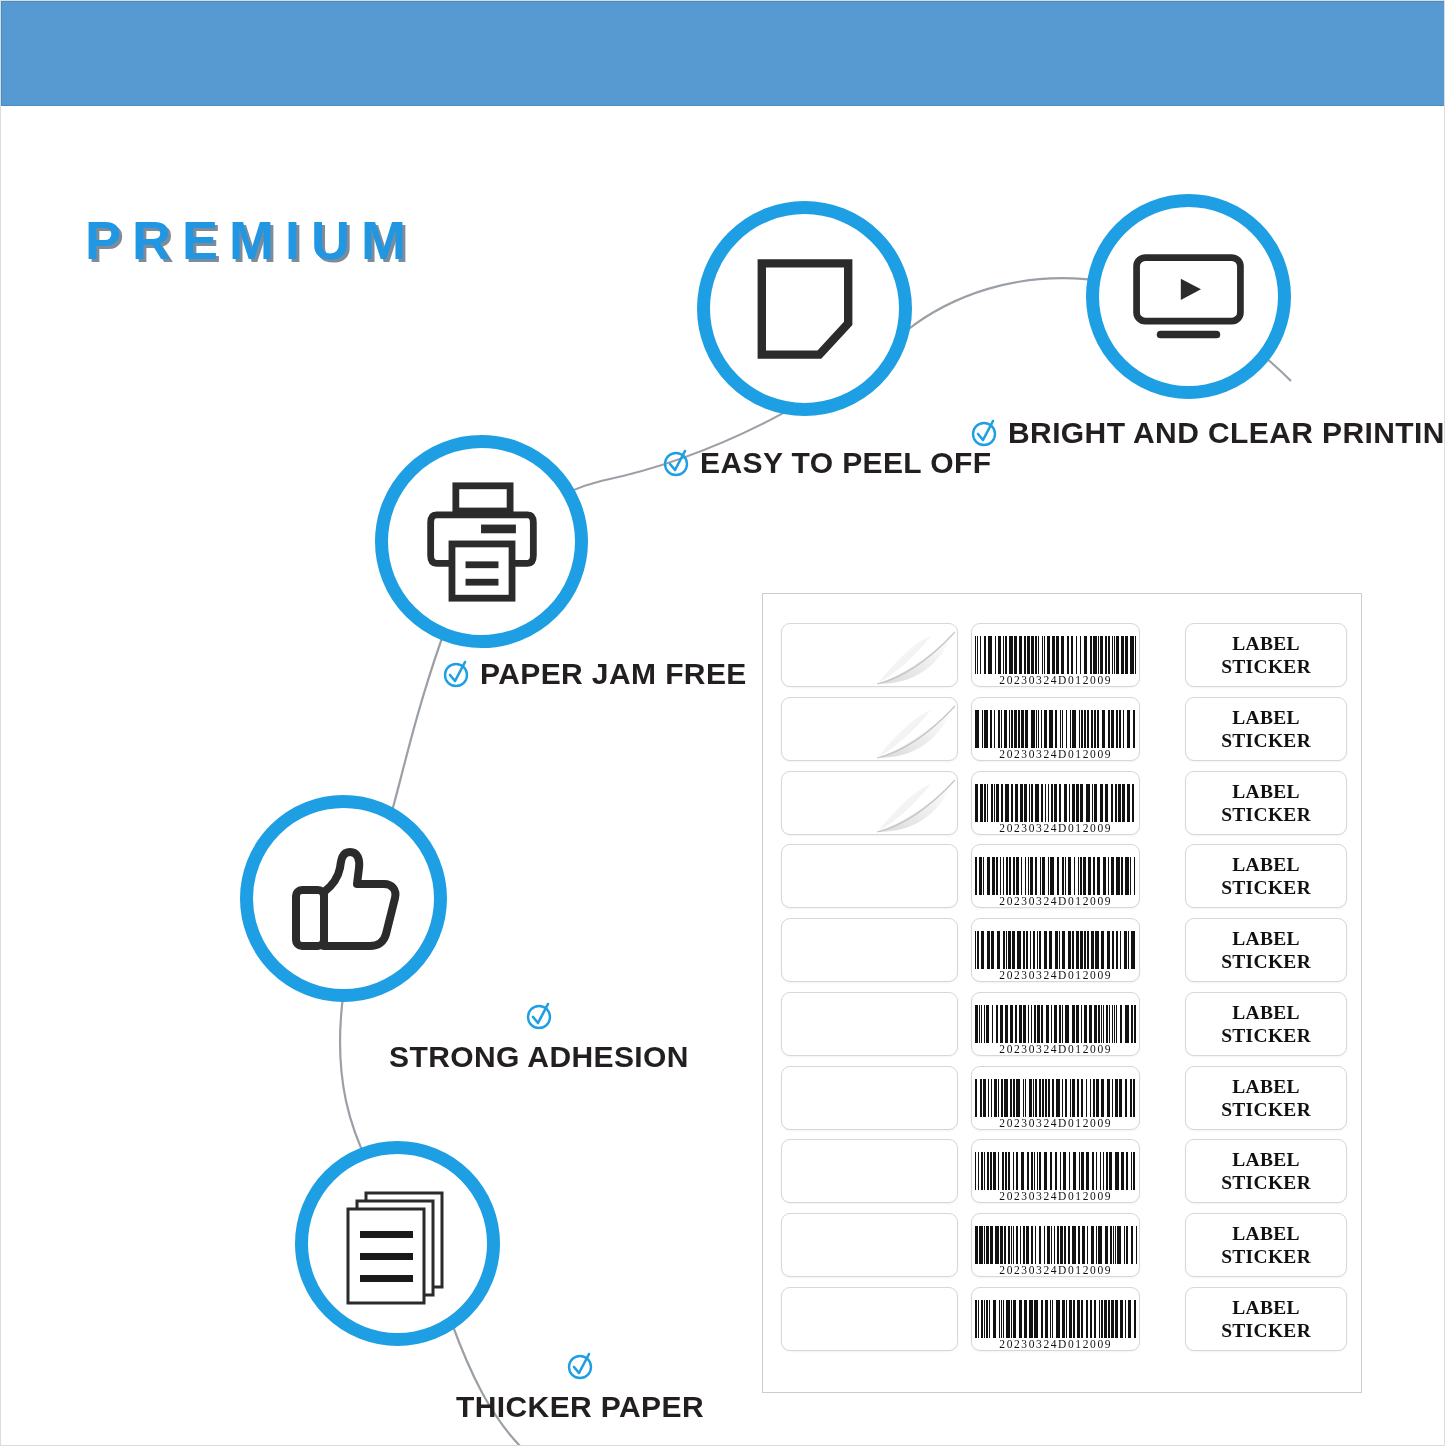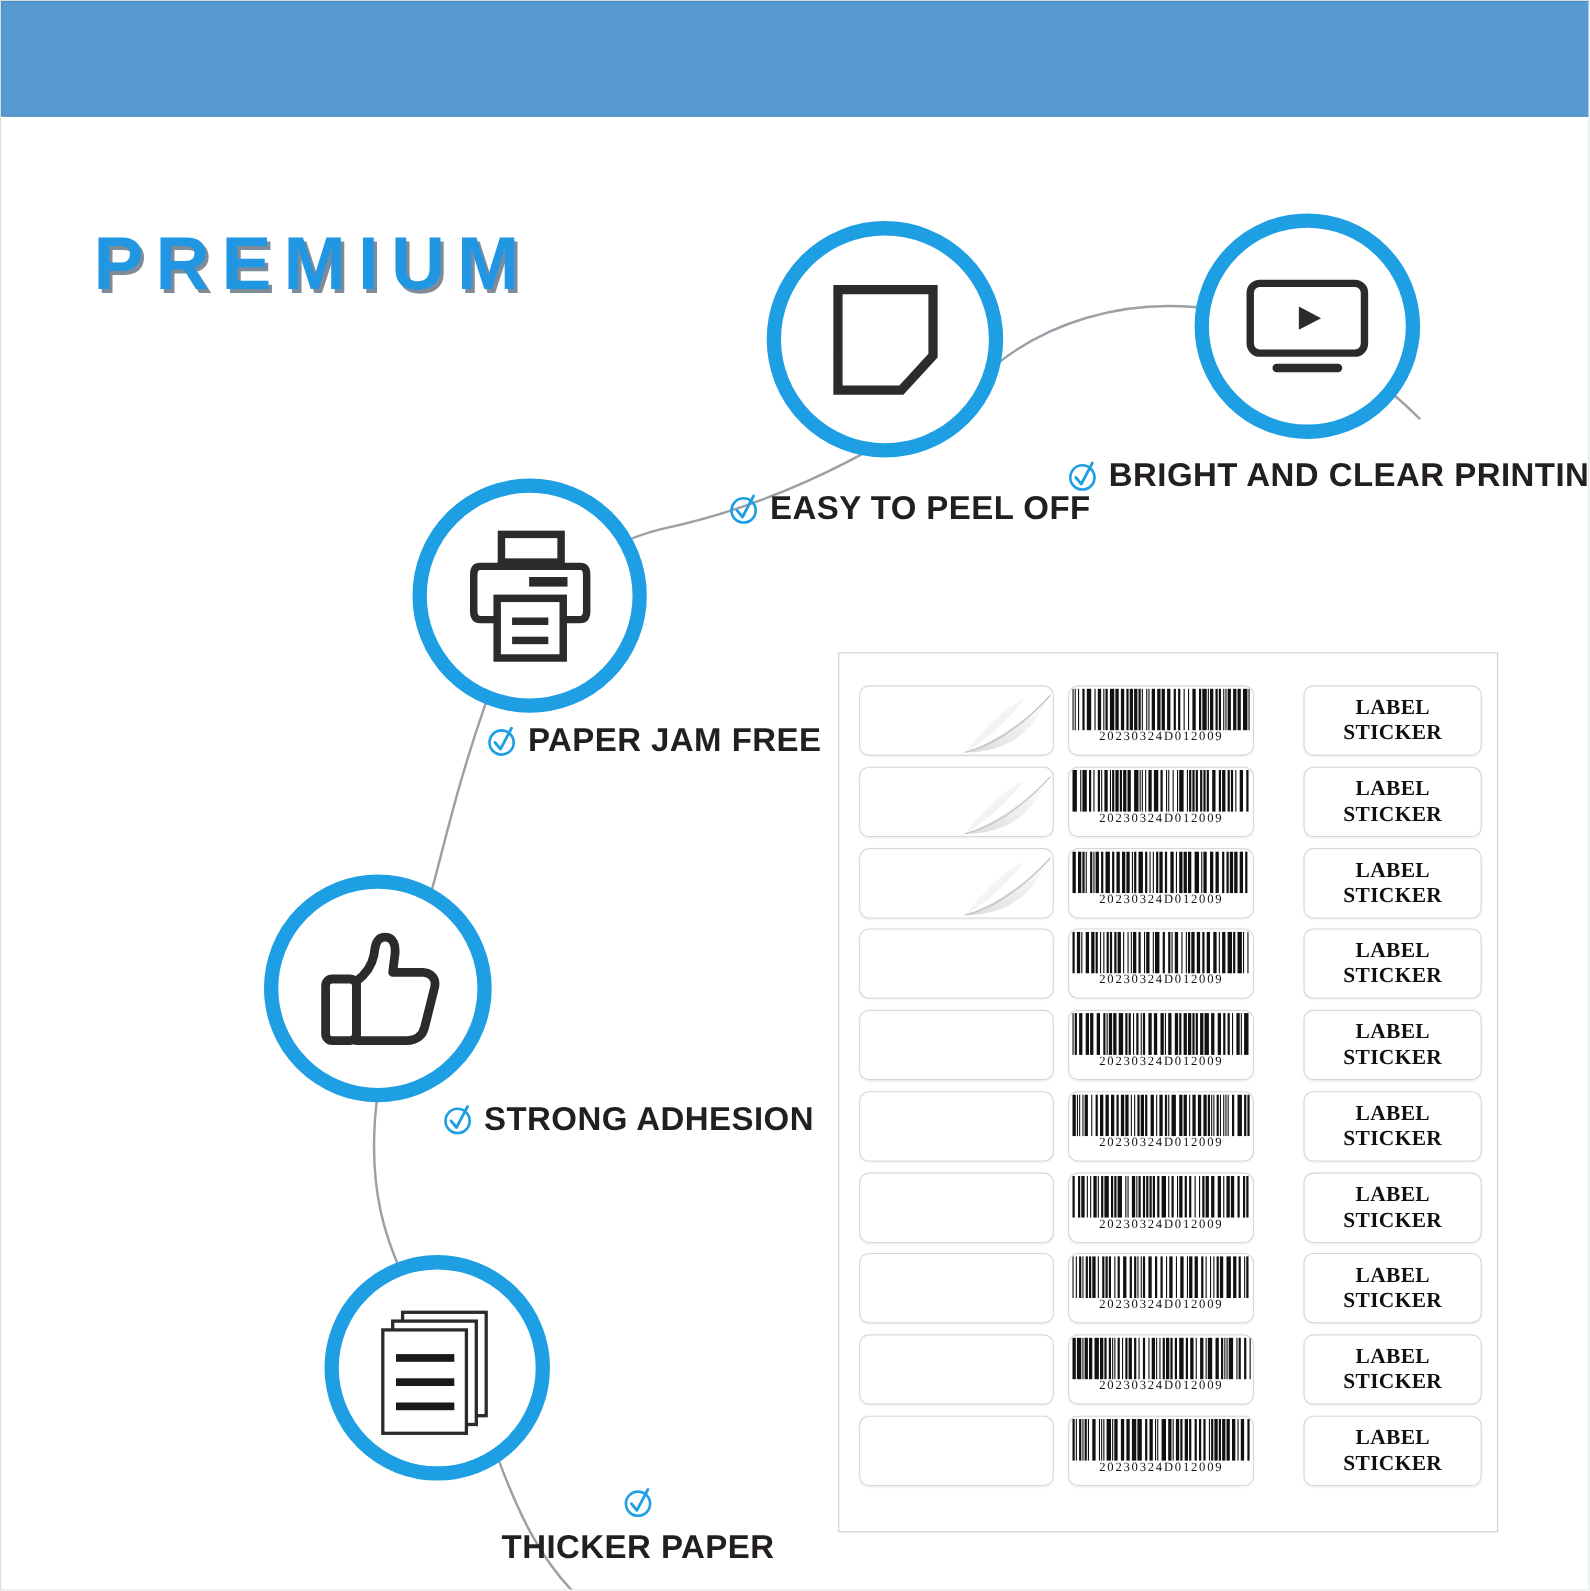--- a/index.html
+++ b/index.html
@@ -9,21 +9,21 @@
         border:1px solid #d8dde2;box-sizing:border-box;overflow:hidden;}
 
   
   .topbar{position:absolute;left:0;top:0;width:1445px;height:105px;
           background:#579ad2;box-sizing:border-box;border:1px solid #4a8cc4;}
 
   
   .heading{position:absolute;left:84px;top:196px;width:620px;}
   .heading .line{
       font-family:"Liberation Sans",sans-serif;
-      font-weight:bold;color:#2196e3;font-size:68px;line-height:86px;
+      font-weight:bold;color:#2196e3;font-size:54px;line-height:86px;
       letter-spacing:11px;
       text-shadow:3px 3px 0 rgba(20,45,70,.55);
       white-space:nowrap;}
   .heading .line2{padding-left:30px;}
 
   
   .curve{position:absolute;left:0;top:0;width:1445px;height:1446px;pointer-events:none;}
 
   
   .bubble{position:absolute;border-radius:50%;background:#fff;
@@ -40,21 +40,21 @@
   .sheet{position:absolute;left:761px;top:592px;width:600px;height:800px;
          background:#fff;border:1px solid #c9ccd0;box-sizing:border-box;}
   .sheetGrid{position:absolute;left:18px;top:28px;right:14px;bottom:40px;
              display:flex;flex-direction:column;justify-content:space-between;}
   .row{display:flex;align-items:center;height:66px;gap:0;}
   .cell{position:relative;height:64px;background:#fff;border:1px solid #d4d7db;
         border-radius:9px;box-sizing:border-box;overflow:hidden;
         box-shadow:0 1px 2px rgba(0,0,0,.05);}
   .c1{width:195px;margin-right:13px;}
   .c2{width:186px;margin-right:11px;display:flex;flex-direction:column;
-      align-items:center;justify-content:flex-start;}
+      align-items:center;justify-content:flex-end;}
   .c3{width:178px;display:flex;flex-direction:column;align-items:center;
       justify-content:center;margin-left:34px;}
   .bcimg{width:166px;height:38px;display:block;margin-top:2px;}
   .bcnum{font-family:"Liberation Serif",serif;font-size:11.5px;letter-spacing:1.6px;
          color:#111;line-height:11px;margin-top:1px;}
   .lbl{font-family:"Liberation Serif",serif;font-weight:bold;font-size:19.5px;
        color:#111;line-height:23px;text-align:center;letter-spacing:.3px;}
   .peel{position:absolute;right:0;bottom:0;width:90px;height:60px;}
 </style>
 </head>
@@ -135,21 +135,21 @@
   </div>
 
   <div class="caption" style="left:440px;top:656px;">
     <svg class="chk" width="30" height="30" viewBox="0 0 30 30">
       <circle cx="15" cy="16" r="11" fill="none" stroke="#1e9fe3" stroke-width="2.4"></circle>
       <path d="M9 16 L14 22 L24 3" fill="none" stroke="#1e9fe3" stroke-width="2.6" stroke-linecap="round" stroke-linejoin="round"></path>
     </svg>
     <span class="txt">PAPER JAM FREE</span>
   </div>
 
-  <div class="caption" style="left:400px;top:1000px;">
+  <div class="caption" style="left:388px;top:1000px;flex-direction:column;">
     <svg class="chk" width="30" height="30" viewBox="0 0 30 30">
       <circle cx="15" cy="16" r="11" fill="none" stroke="#1e9fe3" stroke-width="2.4"></circle>
       <path d="M9 16 L14 22 L24 3" fill="none" stroke="#1e9fe3" stroke-width="2.6" stroke-linecap="round" stroke-linejoin="round"></path>
     </svg>
     <span class="txt">STRONG ADHESION</span>
   </div>
 
   <div class="caption" style="left:455px;top:1350px;flex-direction:column;">
     <svg class="chk" width="30" height="30" viewBox="0 0 30 30">
       <circle cx="15" cy="16" r="11" fill="none" stroke="#1e9fe3" stroke-width="2.4"></circle>

